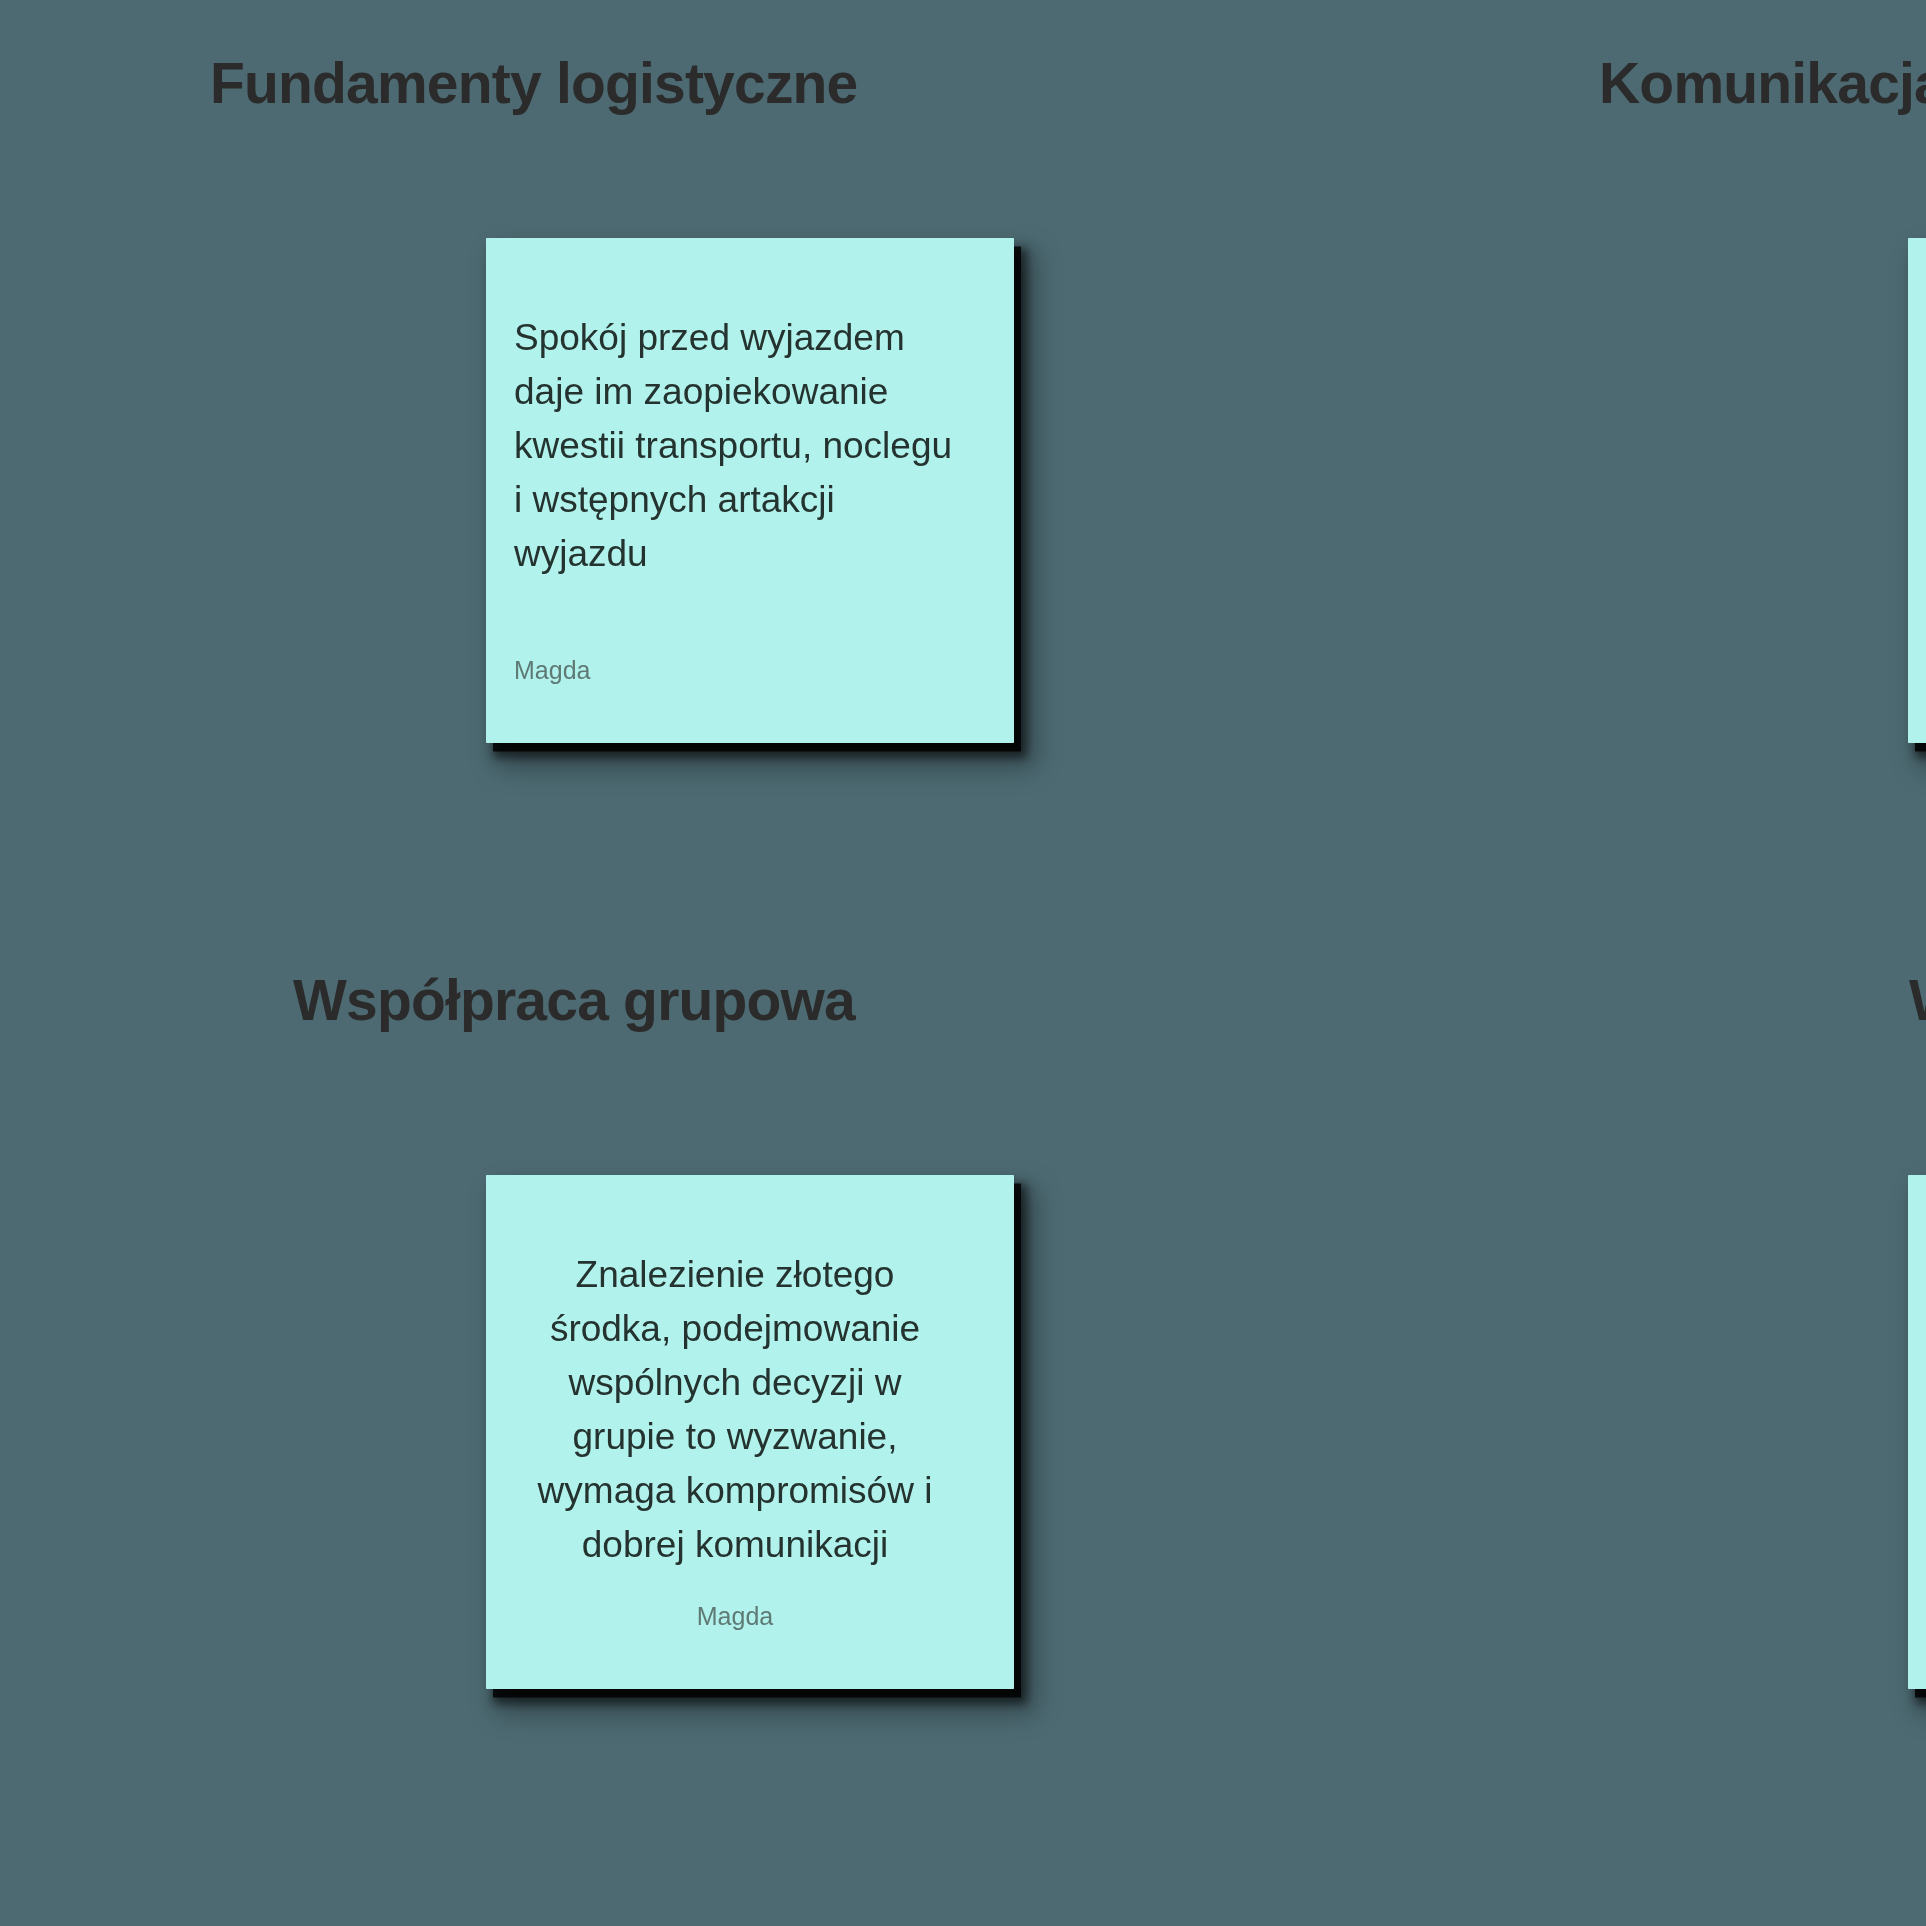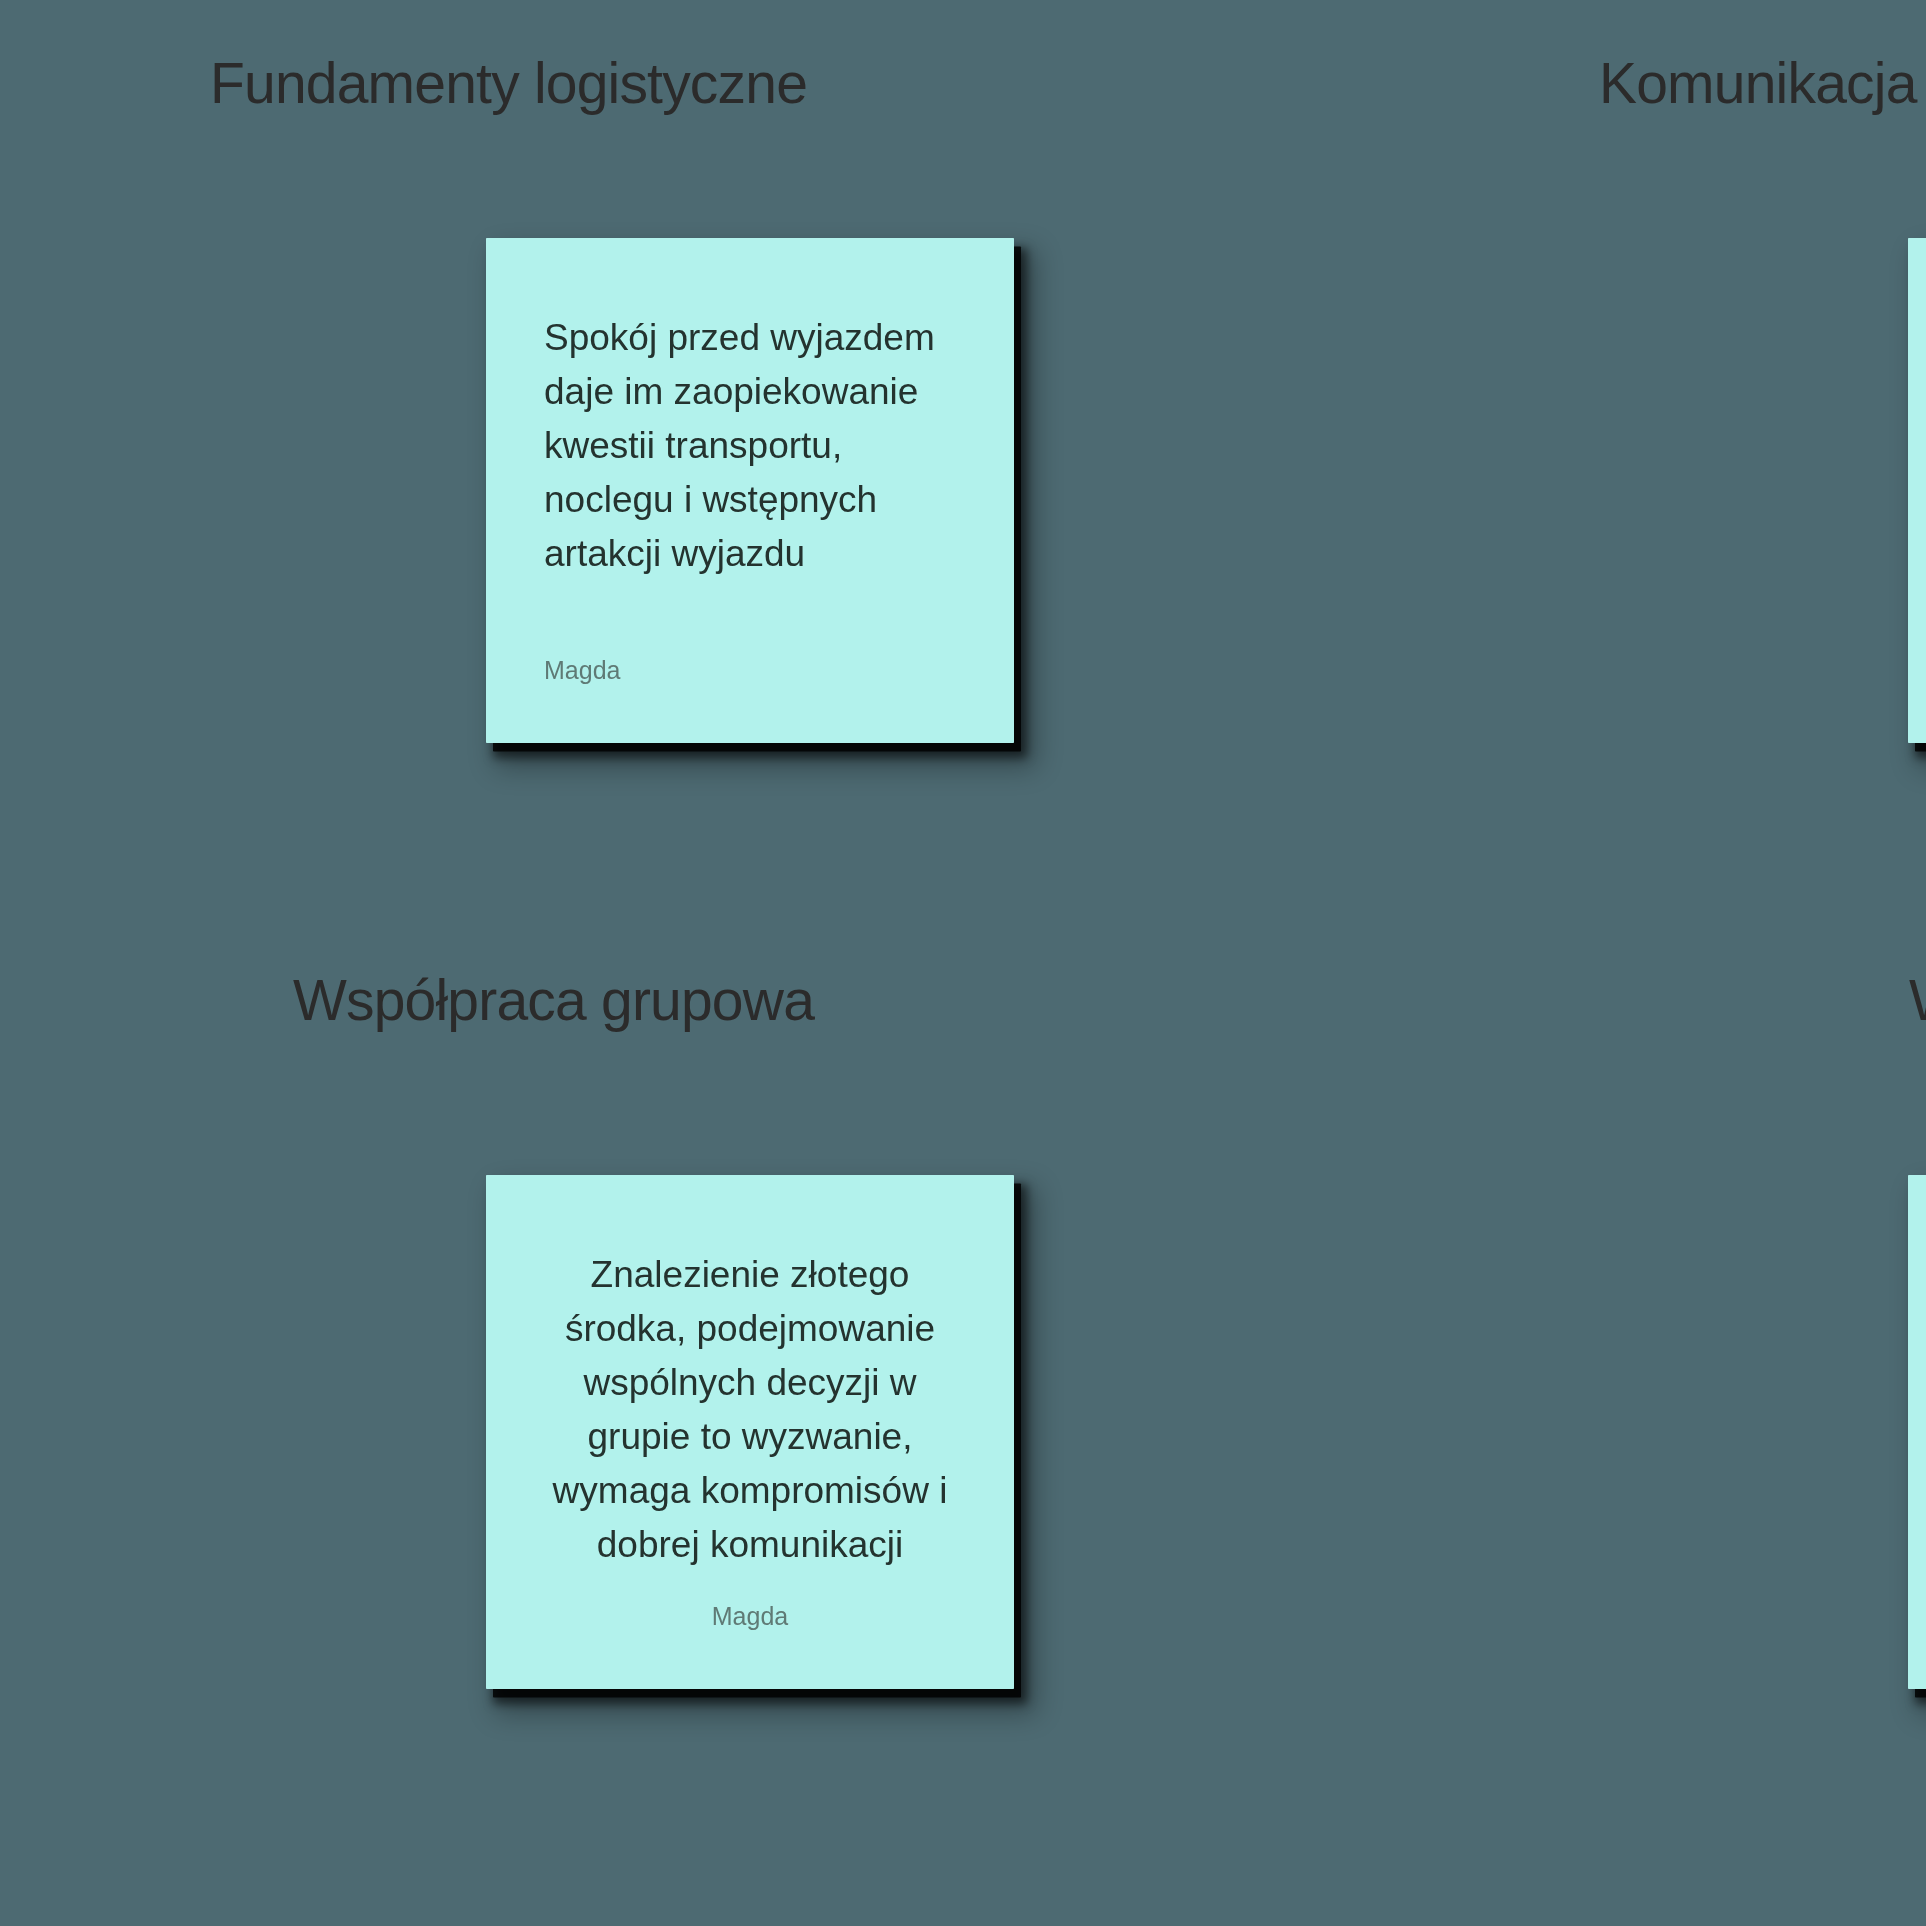--- a/index.html
+++ b/index.html
@@ -20,21 +20,21 @@
     position: relative;
     width: 2914px;
     height: 2966px;
   }
 
   
   .section-heading {
     position: absolute;
     color: #2B2B2B;
     font-size: 57px;
-    font-weight: 400;
+    font-weight: 700;
     letter-spacing: -0.8px;
     line-height: 1.05;
     white-space: nowrap;
     font-family: "Liberation Sans", sans-serif;
   }
 
   
   .note {
     position: absolute;
     box-sizing: border-box;
@@ -63,21 +63,21 @@
     font-weight: 400;
     white-space: pre-wrap;
   }
   .note-author {
     color: #5F7A75;
     font-weight: 400;
   }
 
   
   .note-mint .note-inner {
-    padding: 73px 58px 0 58px;
+    padding: 73px 58px 0 28px;
   }
   .note-mint .note-body {
     font-size: 37px;
     line-height: 1.46;
   }
   .note-mint .note-author {
     font-size: 25px;
     line-height: 1.2;
     margin-top: auto;
     margin-bottom: 58px;

